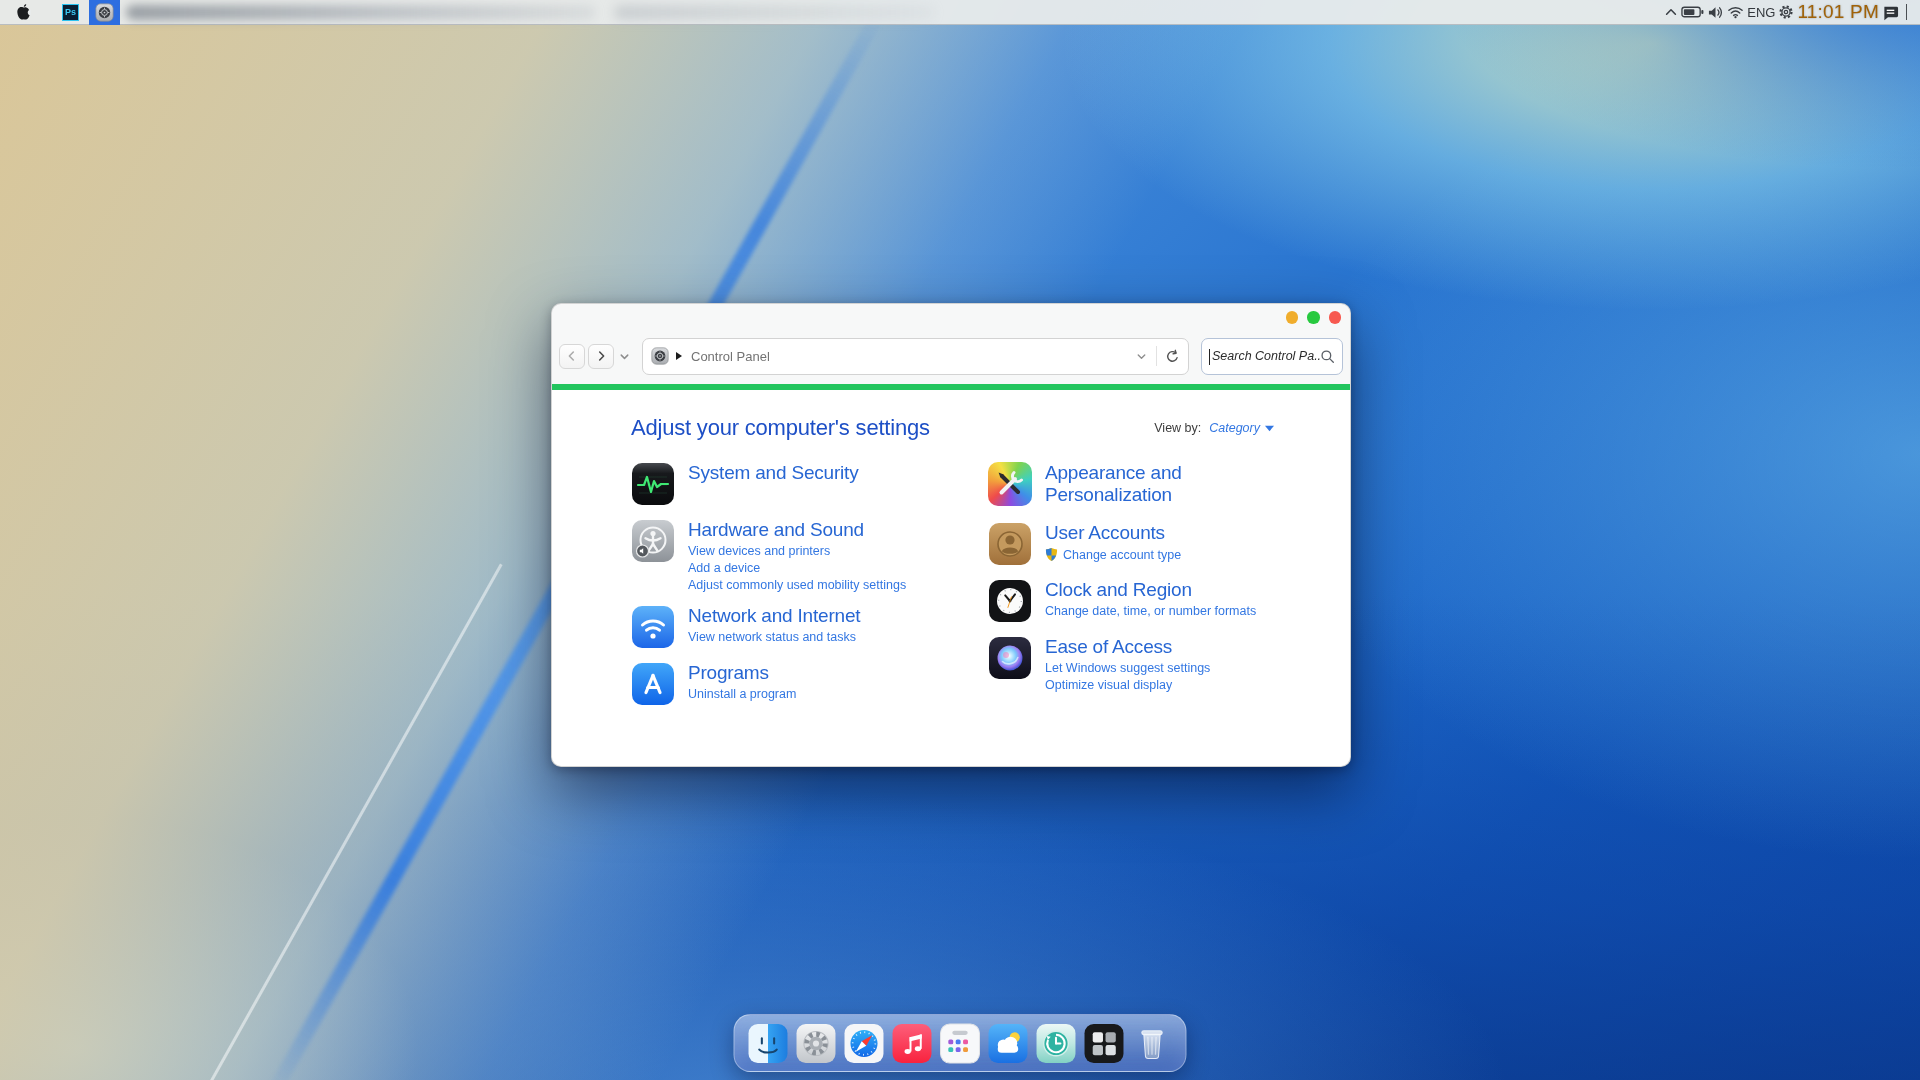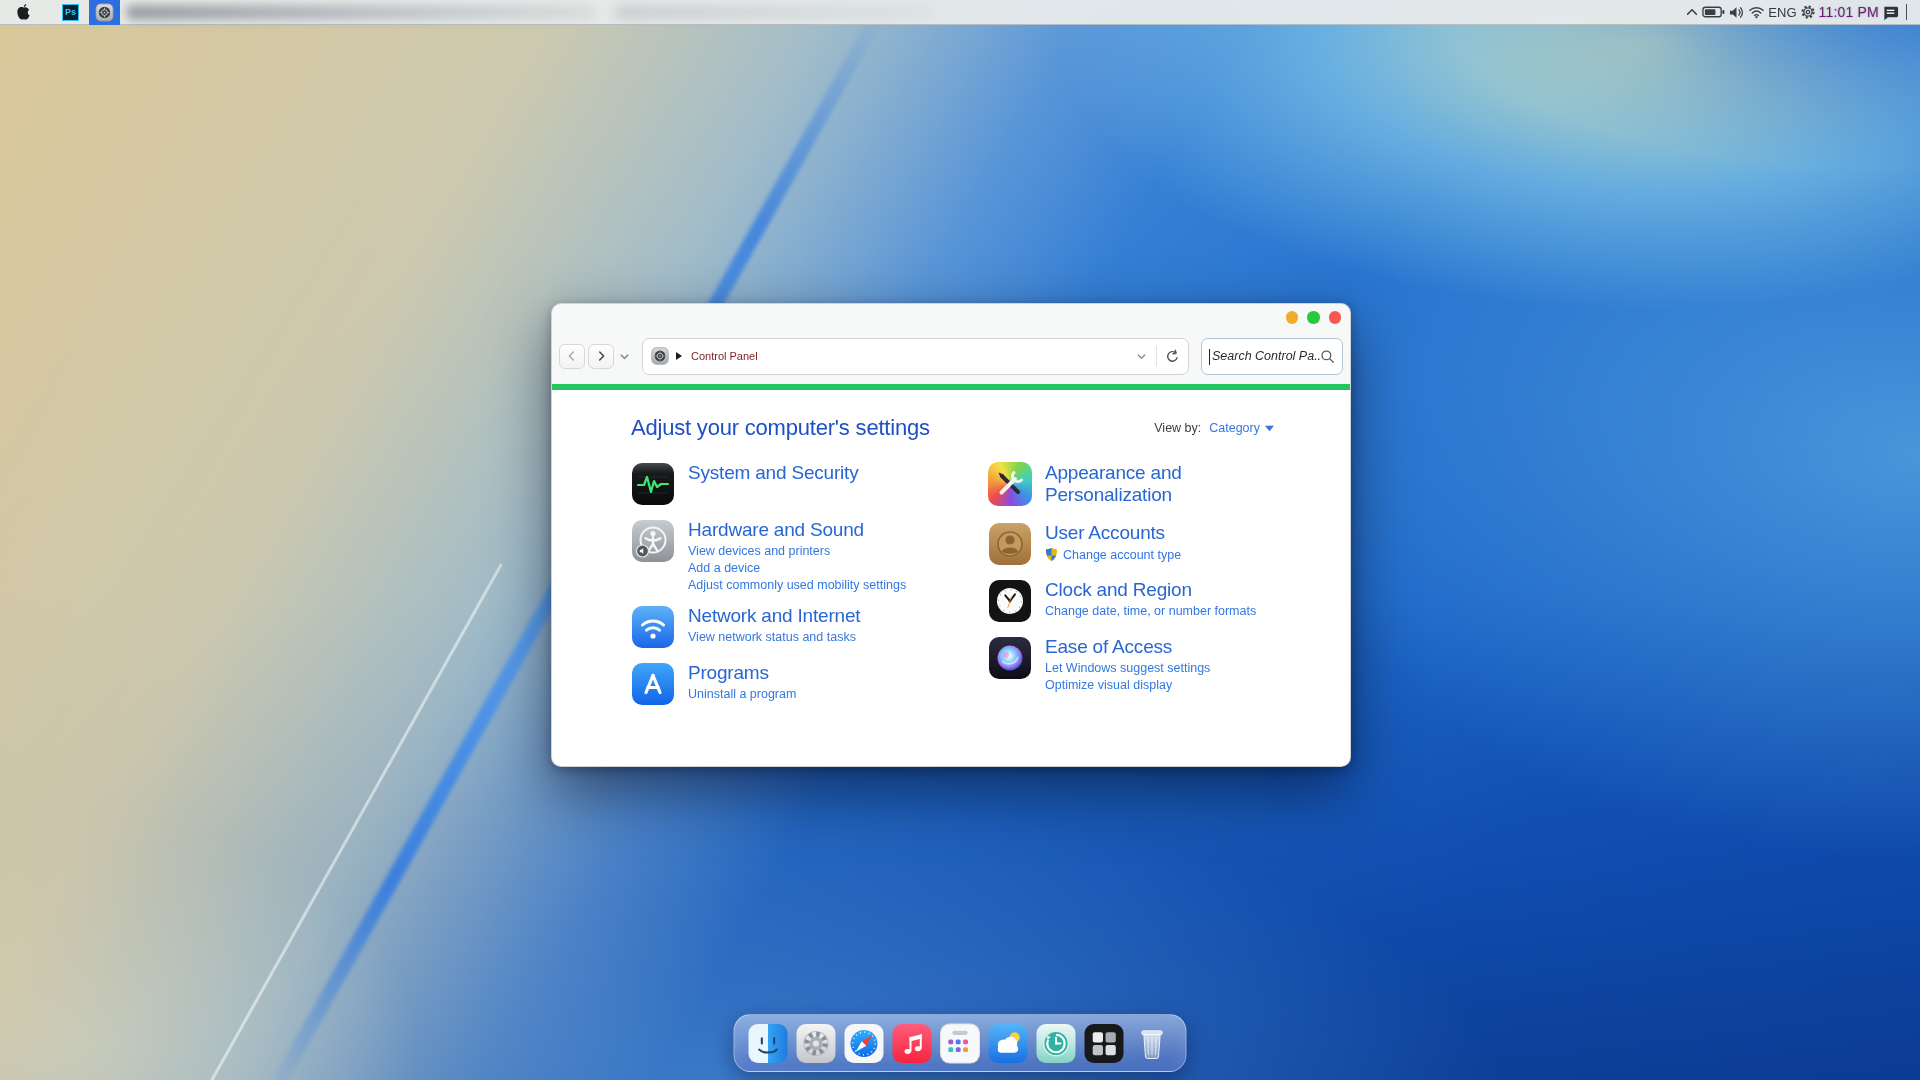--- a/index.html
+++ b/index.html
@@ -38,58 +38,58 @@
     color:#3bc8f2; font-size:9px; font-weight:bold; display:flex; align-items:center; justify-content:center; }
   .mb-active-app { margin-left:10px; width:31px; height:25px; background:var(--c-accent);
     display:flex; align-items:center; justify-content:center; }
   .mb-blur1 { margin-left:6px; width:470px; height:15px; border-radius:8px; filter:blur(5px);
     background:linear-gradient(90deg, rgba(110,118,128,.65), rgba(140,148,158,.45) 55%, rgba(160,168,176,.18)); }
   .mb-blur2 { margin-left:18px; width:320px; height:13px; border-radius:7px; filter:blur(6px);
     background:linear-gradient(90deg, rgba(150,158,166,.4), rgba(170,176,184,.12)); }
   .mb-right { margin-left:auto; display:flex; align-items:center; gap:3px; }
   .mb-ico { display:flex; align-items:center; }
   .mb-lang { font-size:13px; color:#33383d; }
-  .mb-time { font-size:14px; color:#701a75; text-shadow:0 0 2px rgba(90,100,110,.55); letter-spacing:.2px; }
+  .mb-time { font-size:19px; color:#a16207; text-shadow:0 0 2px rgba(90,100,110,.55); letter-spacing:.2px; }
   .mb-divider { width:1px; height:16px; background:#4a4f54; margin-left:4px; }
 
   
   .window { position:absolute; left:551px; top:303px; width:800px; height:464px; z-index:20;
     background:#f7f8f8; border-radius:10px; border:1px solid rgba(0,0,0,.15);
     box-shadow:0 24px 60px rgba(0,0,20,.5), 0 3px 12px rgba(0,0,20,.3); }
   .traffic { position:absolute; top:7px; right:9px; display:flex; gap:9px; }
   .tl { width:12.5px; height:12.5px; border-radius:50%; }
   .tl-min { background:#f0ad2d; } .tl-zoom { background:#27c93f; } .tl-close { background:#f75950; }
 
   .toolbar { position:absolute; top:27px; left:0; right:0; height:50px;
     display:flex; align-items:center; padding:0 7px; }
   .nav-btn { width:26px; height:25px; border:1px solid #d7d7d7; border-radius:6px;
     background:linear-gradient(#fefefe,#f3f3f3); display:flex; align-items:center; justify-content:center; }
   .nav-btn + .nav-btn { margin-left:3px; }
   .nav-dd { margin-left:4px; display:flex; align-items:center; }
   .addressbar { margin-left:11px; flex:1; height:37px; background:#fff; border:1px solid #d3d3d3;
     border-radius:7px; display:flex; align-items:center; padding:0 8px; min-width:0; }
   .ab-tri { margin-left:7px; width:0; height:0; border-left:6px solid #1c1c1c;
     border-top:4.5px solid transparent; border-bottom:4.5px solid transparent; }
-  .ab-text { margin-left:9px; font-size:11px; color:#7f1d1d; white-space:nowrap; }
+  .ab-text { margin-left:9px; font-size:13px; color:#737373; white-space:nowrap; }
   .ab-right { margin-left:auto; display:flex; align-items:center; gap:8px; }
   .ab-sep { width:1px; height:20px; background:#e2e2e2; }
   .search { margin-left:12px; width:142px; height:37px; background:#fff; border:1px solid #b5c3d8;
     border-radius:7px; display:flex; align-items:center; padding:0 7px; position:relative; }
   .search input { border:0; outline:0; width:100%; font-size:12.5px; background:transparent;
     font-family:inherit; padding-left:3px; }
   .search input::placeholder { font-style:italic; color:#2b2b2b; opacity:1; }
   .search .caret { position:absolute; left:7px; top:10px; width:1px; height:16px; background:#222; }
 
   .content { position:absolute; top:80px; left:0; right:0; bottom:0; background:#fff;
     border-top:6px solid #22c55e; border-radius:0 0 10px 10px; padding:25px 76px 0 79px; }
   .head-row { display:flex; align-items:center; }
   .page-heading { font-size:22px; color:var(--c-heading); letter-spacing:-.2px; }
   .viewby { margin-left:auto; display:flex; align-items:center; font-size:12.5px; }
   .viewby .lbl { color:#3c3c3c; margin-right:8px; }
-  .viewby .val { color:var(--c-link); display:flex; align-items:center; gap:5px; cursor:pointer; }
+  .viewby .val { color:var(--c-link); display:flex; align-items:center; gap:5px; cursor:pointer;font-style:italic; }
 
   .cols { display:flex; margin-top:21px;gap:32px; }
   .col-left { width:325px; flex:none; }
   .col-right { flex:1; }
   .cat { display:flex; gap:13px; margin-bottom:13px; }
   .cat-icon { width:44px; height:44px; flex:none; cursor:pointer; position:relative; }
   .cat-icon svg { display:block; }
   .cat-title { display:inline-block; font-size:19px; line-height:22px; color:var(--c-title);
     text-decoration:none; cursor:pointer; letter-spacing:-.2px; }
   .col-right .cat-title { max-width:170px; }

